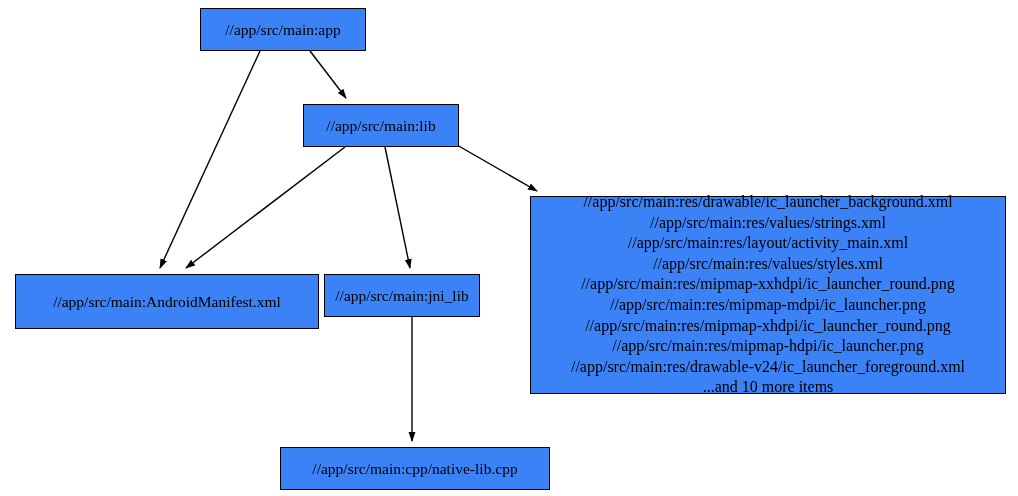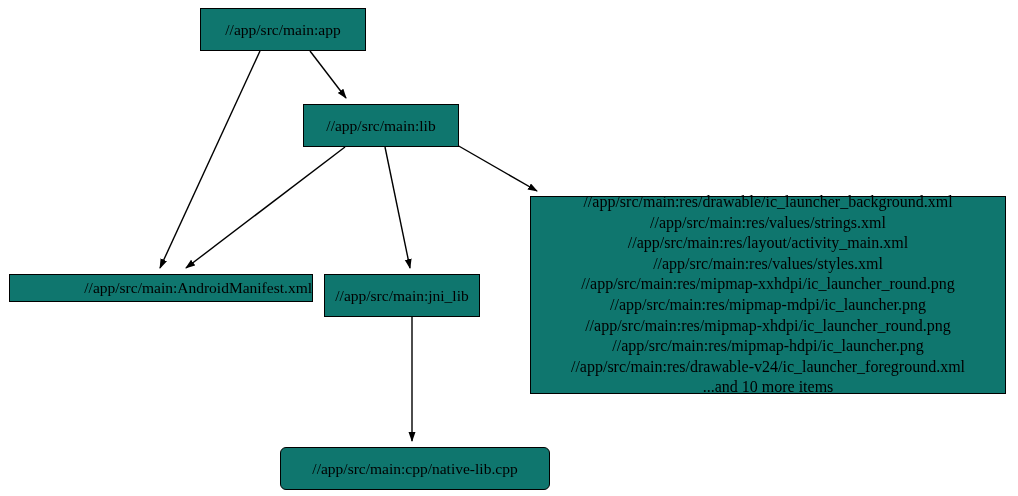--- a/index.html
+++ b/index.html
@@ -24,40 +24,40 @@
   }
   #graph-svg {
     position: absolute;
     left: 0;
     top: 0;
   }
   .node {
     position: absolute;
     box-sizing: border-box;
     border: 1px solid #000000;
-    background: #0f766e;
+    background: #3b82f6;
     display: flex;
     align-items: center;
     justify-content: center;
     text-align: center;
     line-height: 1.27;
     white-space: pre;
     font-size: 15.5px;
     color: #000000;
   }
   .node-label {
     display: block;
     white-space: pre;
   }
   
   #node-app        { left: 200px; top: 8px;   width: 166px; height: 43px; }
   #node-lib        { left: 303px; top: 104px; width: 156px; height: 43px; }
-  #node-manifest   { left: 9px;   top: 274px; width: 304px; height: 28px; justify-content: flex-end; }
+  #node-manifest   { left: 15px;   top: 274px; width: 304px; height: 55px; }
   #node-jnilib     { left: 324px; top: 274px; width: 156px; height: 43px; text-align: center; }
-  #node-cpp        { left: 280px; top: 447px; width: 270px; height: 43px; border-radius: 6px; }
+  #node-cpp        { left: 280px; top: 447px; width: 270px; height: 43px; }
   #node-reslist    { left: 530px; top: 196px; width: 476px; height: 198px;
                      font-size: 16px; line-height: 1.285; }
 </style>
 </head>
 <body>
 
 <div id="graph-canvas">
 
   <svg id="graph-svg" width="1018" height="496" viewBox="0 0 1018 496">
     <defs>

